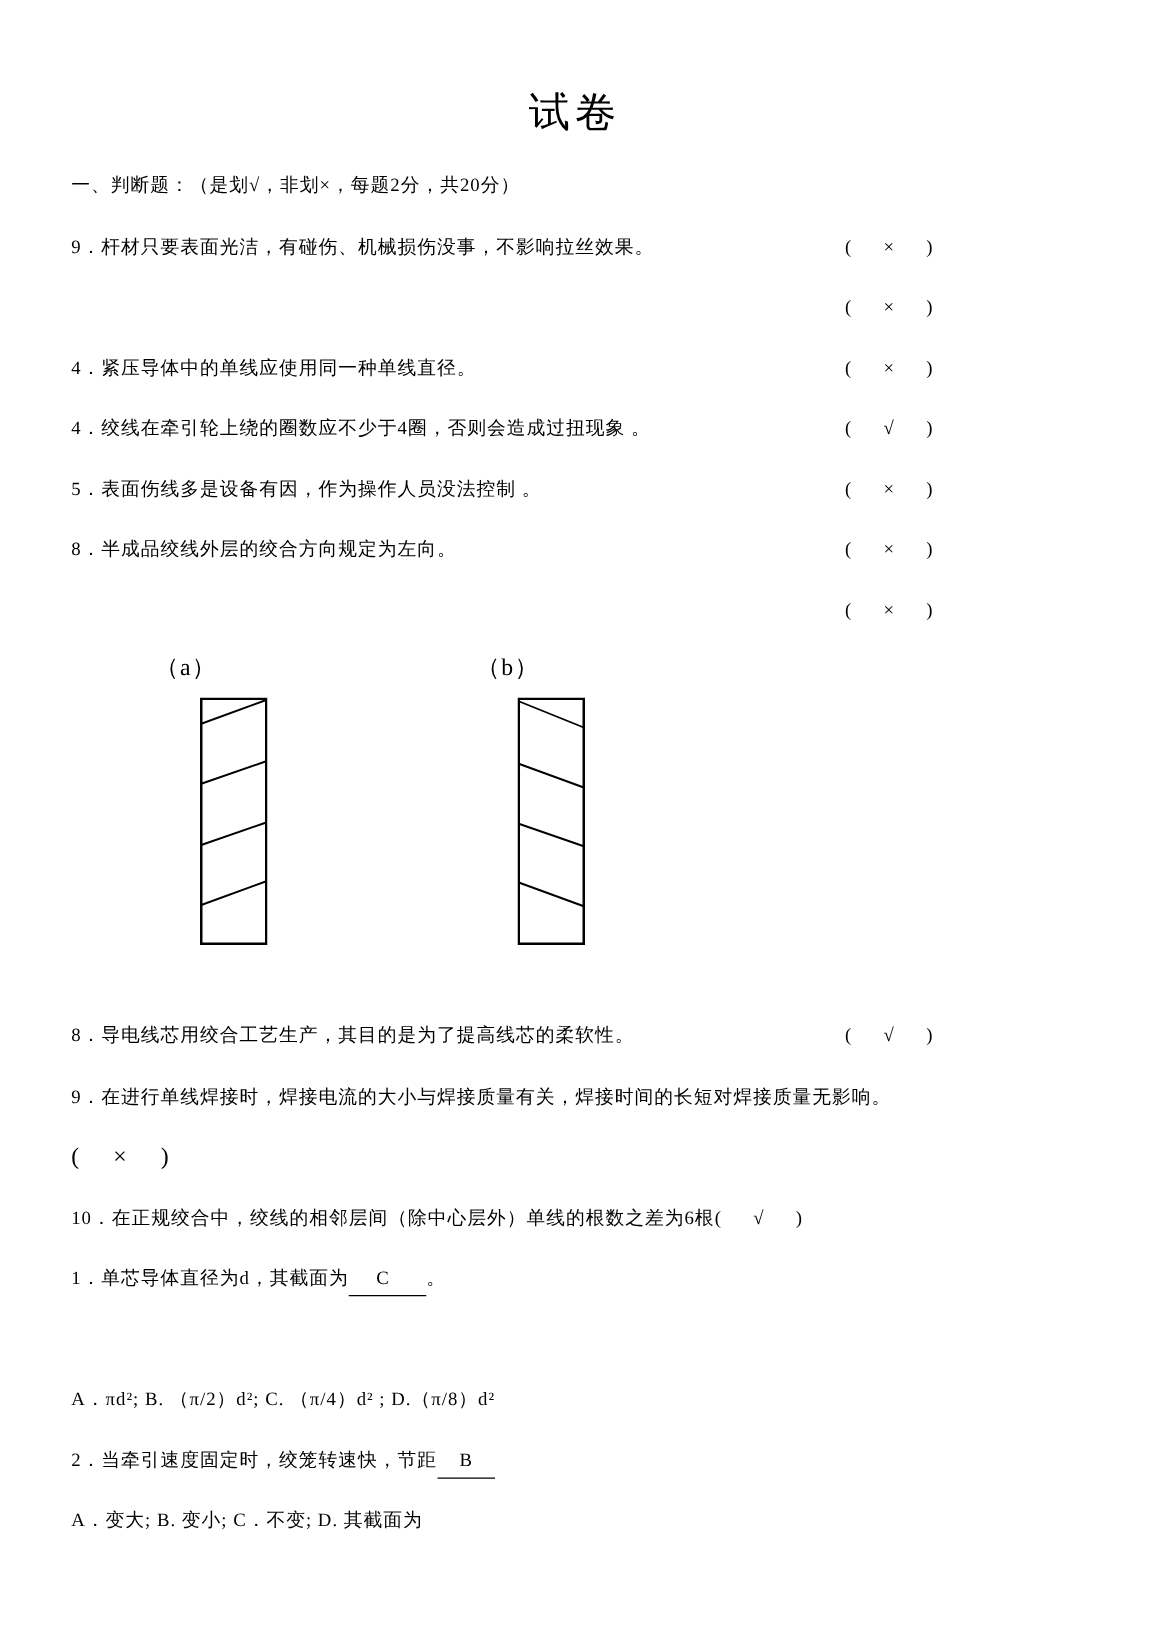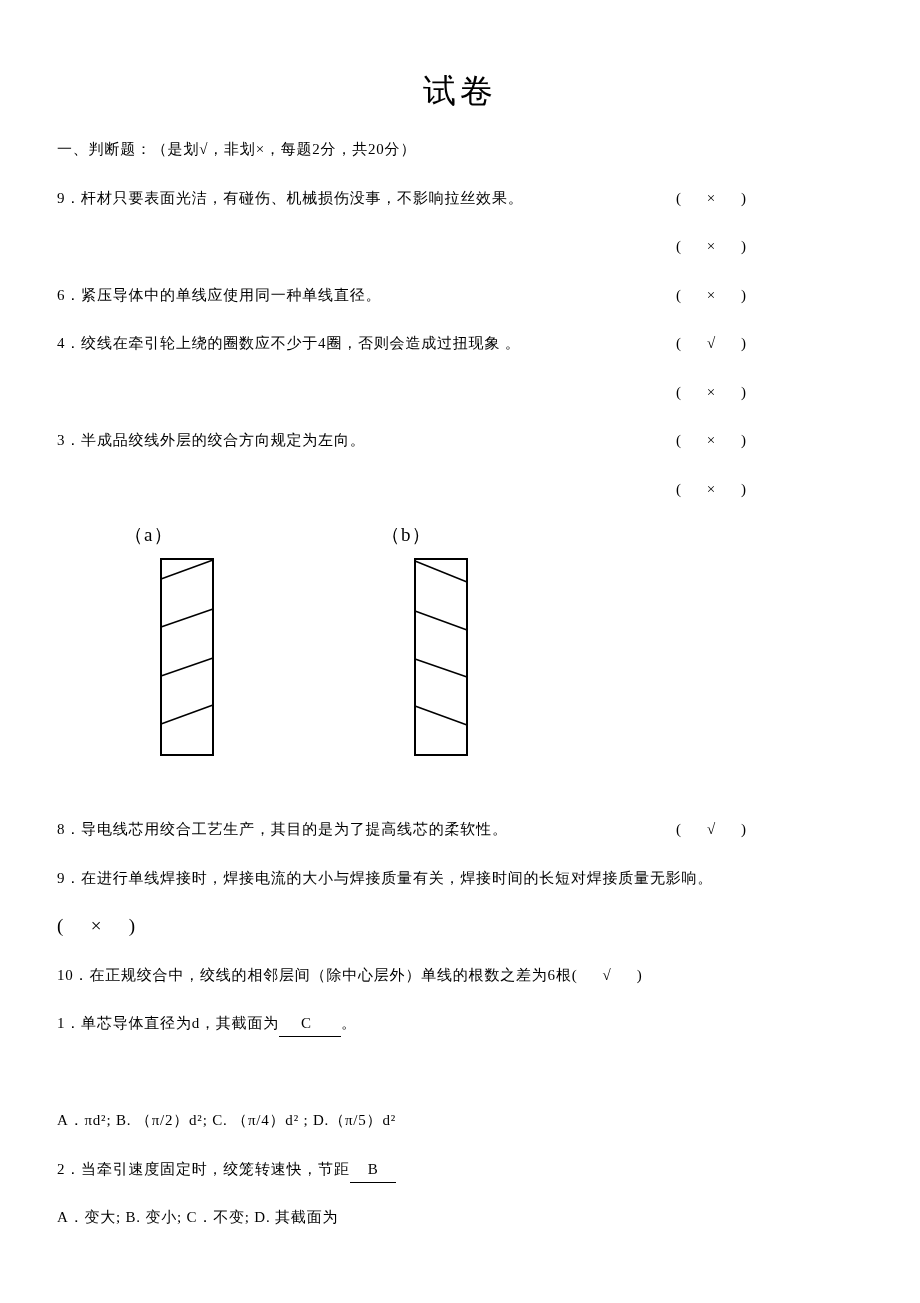--- a/index.html
+++ b/index.html
@@ -77,47 +77,48 @@
 
   <div class="line" style="top:233px">
     <span class="ans">
         <span>(</span>
         <span>×</span>
         <span>)</span>
       </span>
   </div>
 
   <div class="line" style="top:282px">
-    <span>6．紧压导体中的单线应使用同一种单线直径。</span>
+    <span>4．紧压导体中的单线应使用同一种单线直径。</span>
     <span class="ans">
         <span>(</span>
         <span>×</span>
         <span>)</span>
       </span>
   </div>
 
   <div class="line" style="top:330px">
     <span>4．绞线在牵引轮上绕的圈数应不少于4圈，否则会造成过扭现象 。</span>
     <span class="ans">
         <span>(</span>
         <span>√</span>
         <span>)</span>
       </span>
   </div>
 
   <div class="line" style="top:379px">
+    <span>5．表面伤线多是设备有因，作为操作人员没法控制 。</span>
     <span class="ans">
         <span>(</span>
         <span>×</span>
         <span>)</span>
       </span>
   </div>
 
   <div class="line" style="top:427px">
-    <span>3．半成品绞线外层的绞合方向规定为左向。</span>
+    <span>8．半成品绞线外层的绞合方向规定为左向。</span>
     <span class="ans">
         <span>(</span>
         <span>×</span>
         <span>)</span>
       </span>
   </div>
 
   <div class="line" style="top:476px">
     <span class="ans">
         <span>(</span>
@@ -170,21 +171,21 @@
         <span>√</span>
         <span>)</span>
       </span>
   </div>
 
 
   <div class="line" style="top:1010px">
     <span>1．单芯导体直径为d，其截面为</span><span class="blank blank-c"><span>C</span></span><span>。</span>
   </div>
 
-  <div class="line" style="top:1107px">A．πd²; B. （π/2）d²; C. （π/4）d² ; D.（π/5）d²</div>
+  <div class="line" style="top:1107px">A．πd²; B. （π/2）d²; C. （π/4）d² ; D.（π/8）d²</div>
 
   <div class="line" style="top:1156px">
     <span>2．当牵引速度固定时，绞笼转速快，节距</span><span class="blank blank-b"><span>B</span></span>
   </div>
 
   <div class="line" style="top:1204px">A．变大; B. 变小; C．不变; D. 其截面为</div>
 
 </div>
 
 </body></html>

